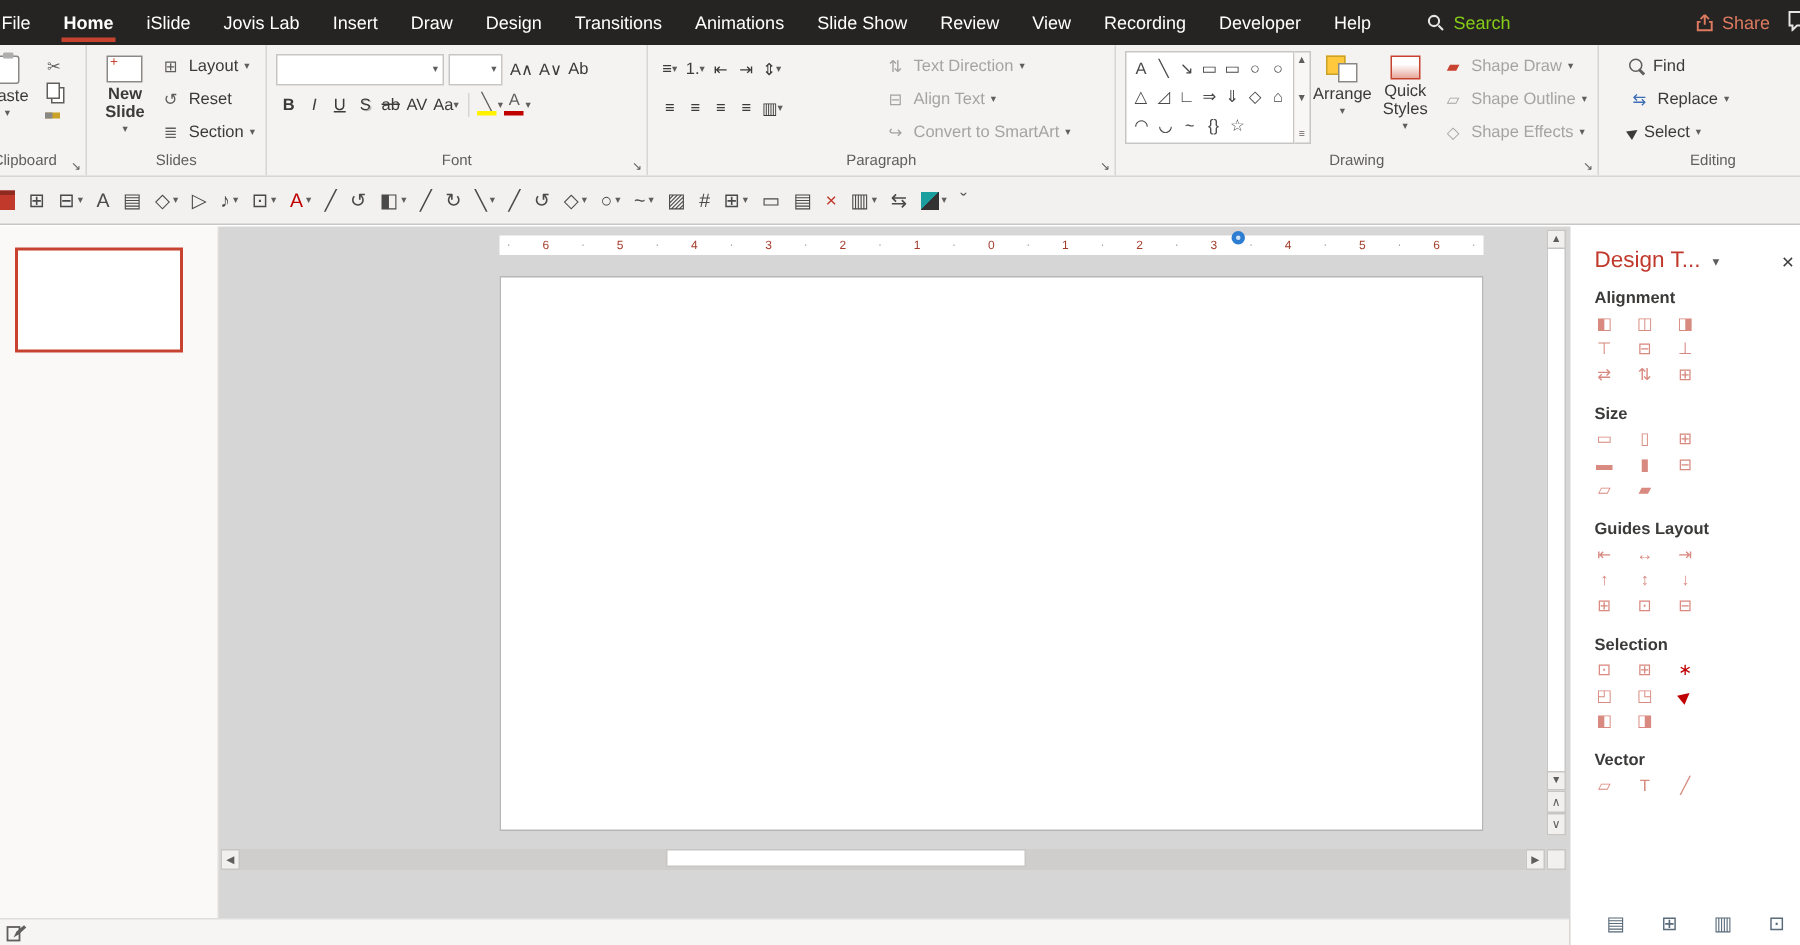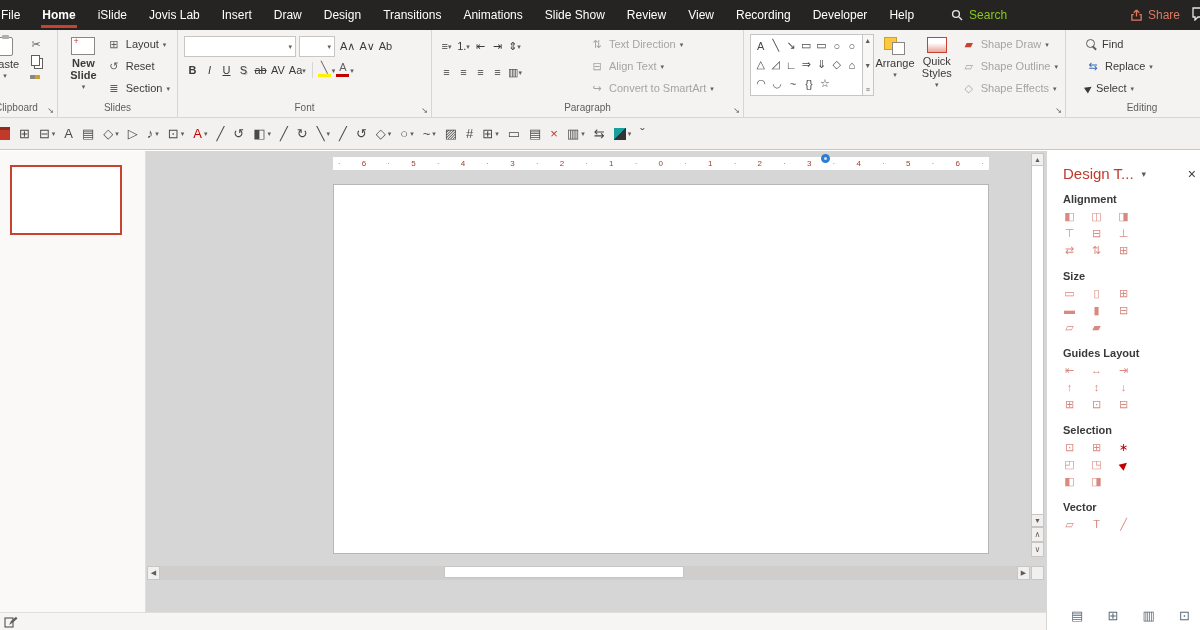--- a/index.html
+++ b/index.html
@@ -355,20 +355,21 @@
             <span>Shape Outline</span>
             <span class="car">▾</span>
           </div>
           <div class="sbtn dis">
             <span class="icon16">◇</span>
             <span>Shape Effects</span>
             <span class="car">▾</span>
           </div>
         </div>
       </div>
+      <div class="glabel">Drawing</div>
       <span class="launcher">↘</span>
     </div>
 
     <div class="group" style="width:152px; border-right:none;">
       <div class="gbody">
         <div class="col" style="padding-left:10px;">
           <div class="sbtn">
             <span class="mag"></span>
             <span>Find</span>
           </div>

